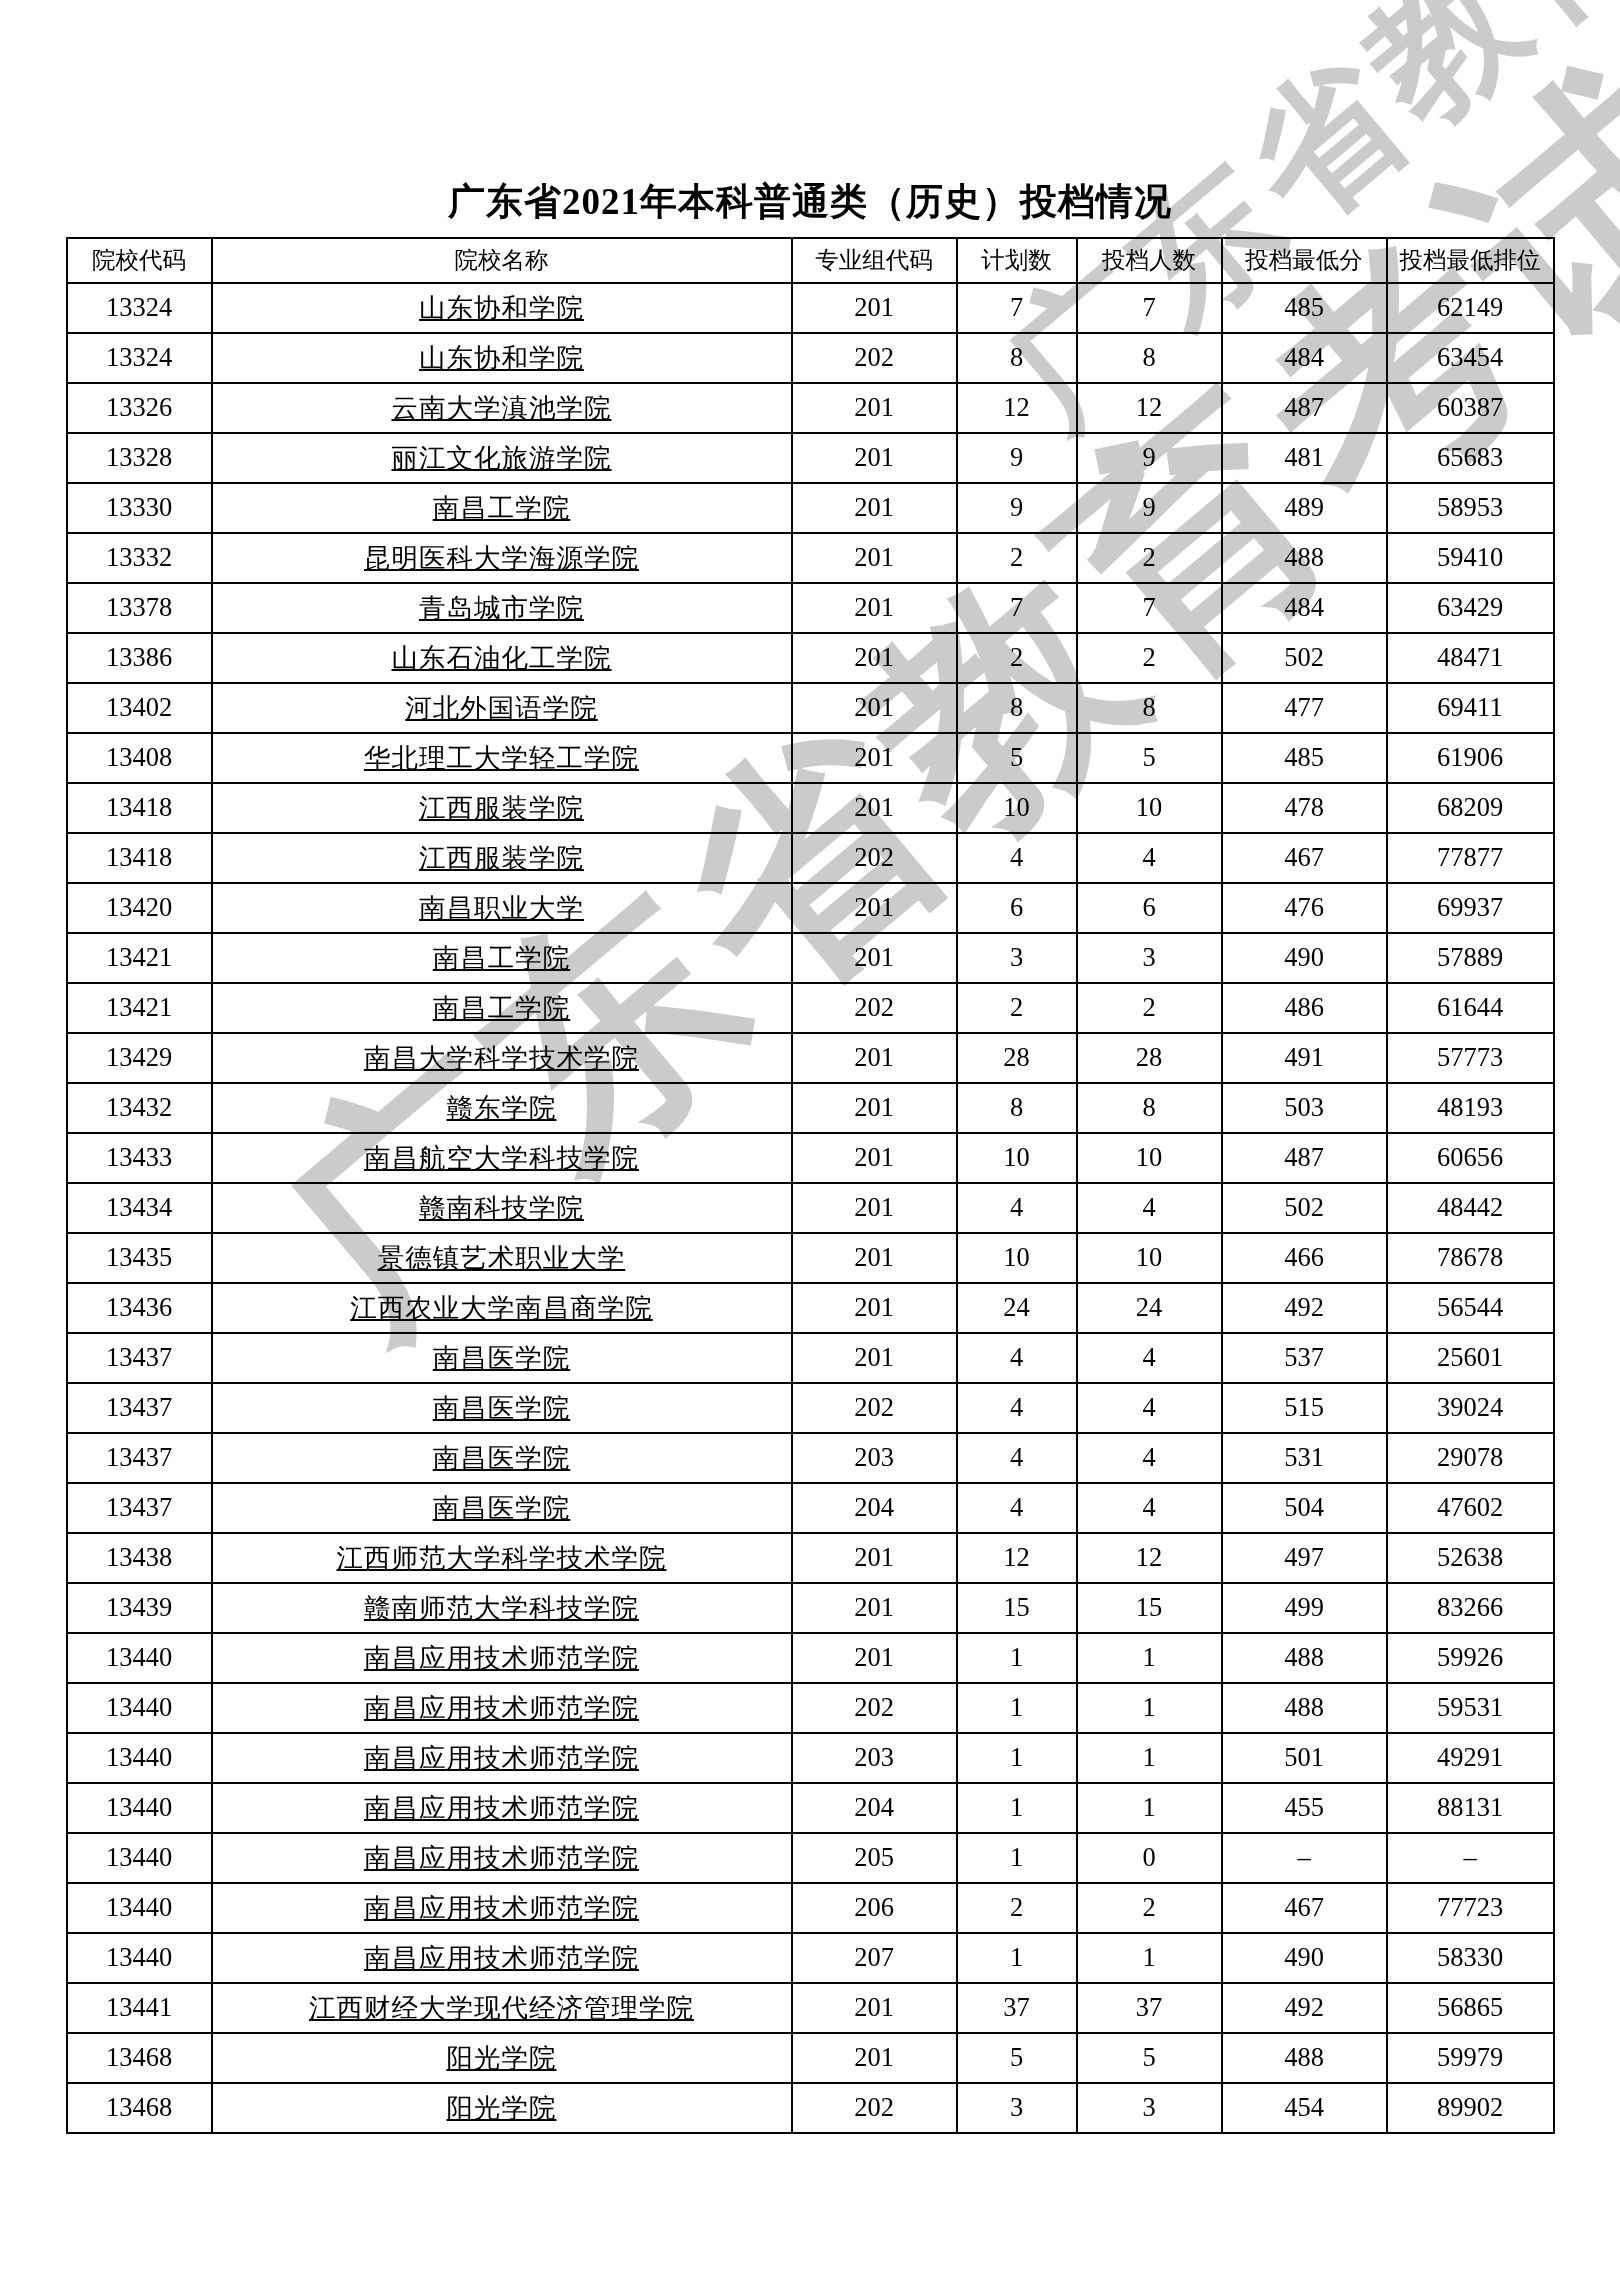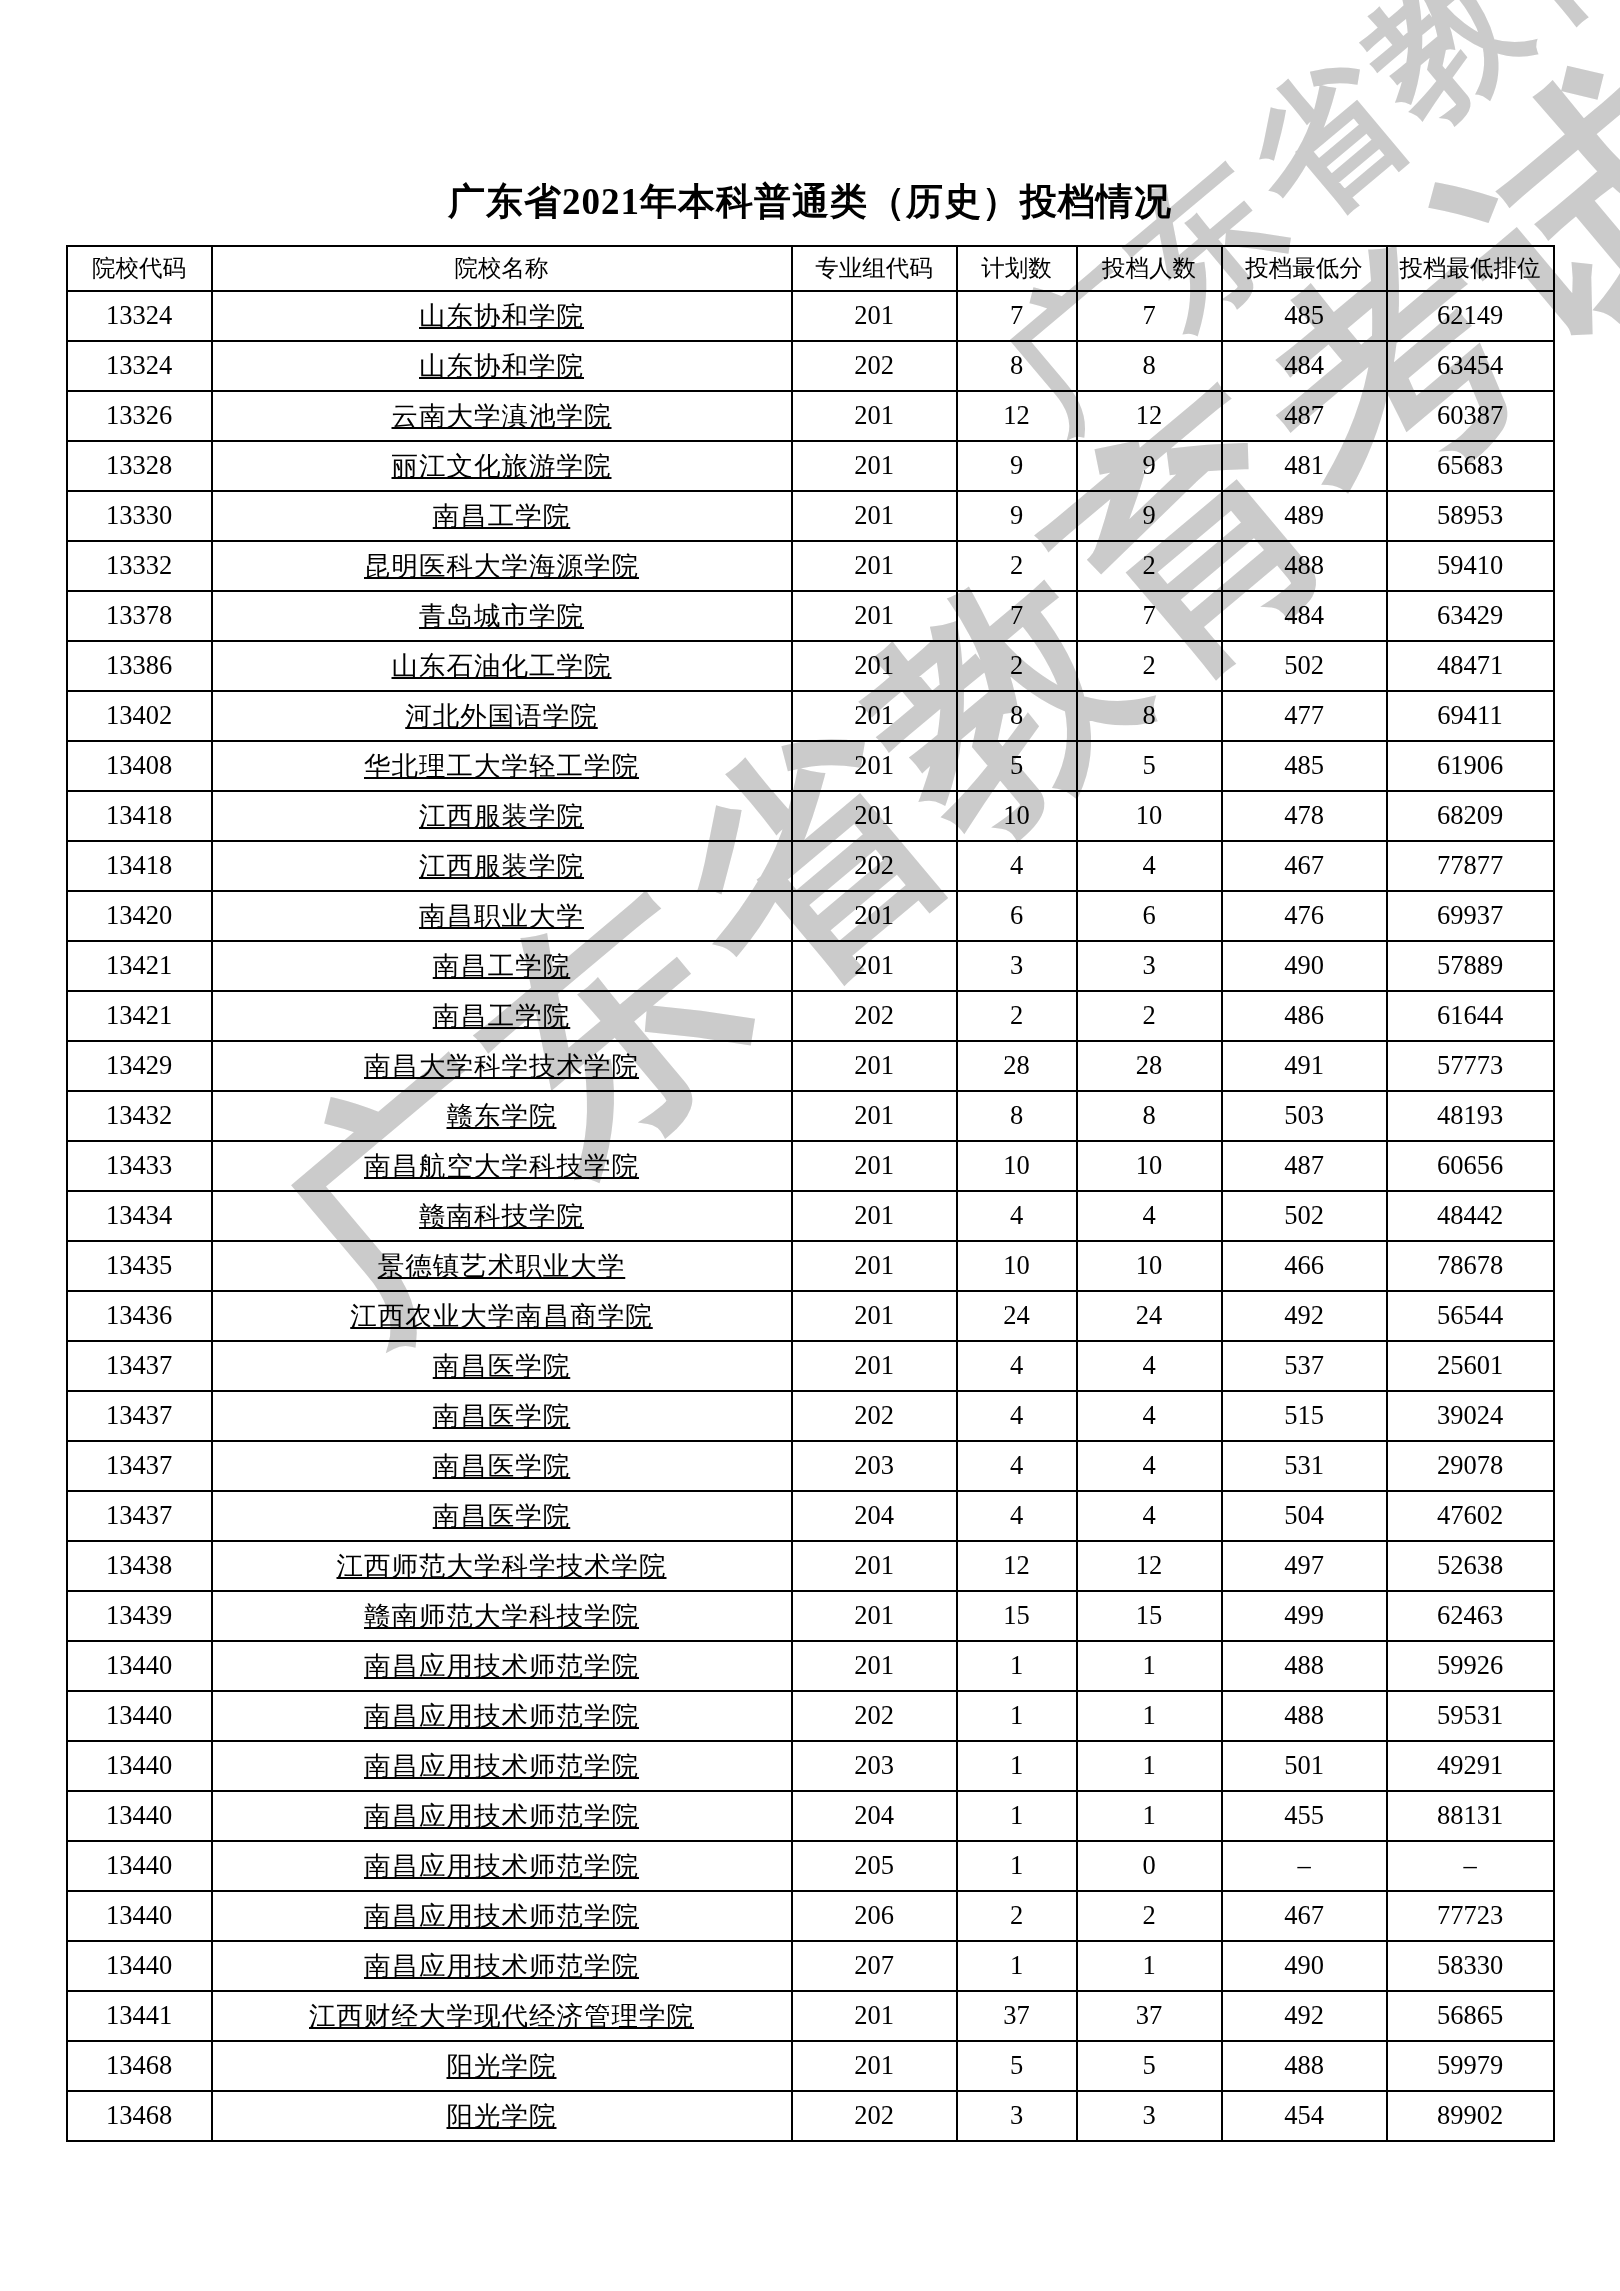--- a/index.html
+++ b/index.html
@@ -69,21 +69,21 @@
     font-weight: bold;
     letter-spacing: 1px;
     padding-top: 182px;
     padding-bottom: 6px;
     line-height: 1.1;
   }
 
   table.report {
     border-collapse: collapse;
     width: 1486px;
-    margin: 16px auto;
+    margin: 8px auto;
     table-layout: fixed;
     background: transparent;
     border-radius: 22px;
   }
   table.report th,
   table.report td {
     border: 2px solid #000000;
     padding: 0;
     text-align: center;
     vertical-align: middle;
@@ -391,21 +391,21 @@
             <td class="c-score">497</td>
             <td class="c-rank">52638</td>
           </tr>
           <tr>
             <td class="c-code">13439</td>
             <td class="c-name">赣南师范大学科技学院</td>
             <td class="c-group">201</td>
             <td class="c-plan">15</td>
             <td class="c-count">15</td>
             <td class="c-score">499</td>
-            <td class="c-rank">62463</td>
+            <td class="c-rank">83266</td>
           </tr>
           <tr>
             <td class="c-code">13440</td>
             <td class="c-name">南昌应用技术师范学院</td>
             <td class="c-group">201</td>
             <td class="c-plan">1</td>
             <td class="c-count">1</td>
             <td class="c-score">488</td>
             <td class="c-rank">59926</td>
           </tr>

